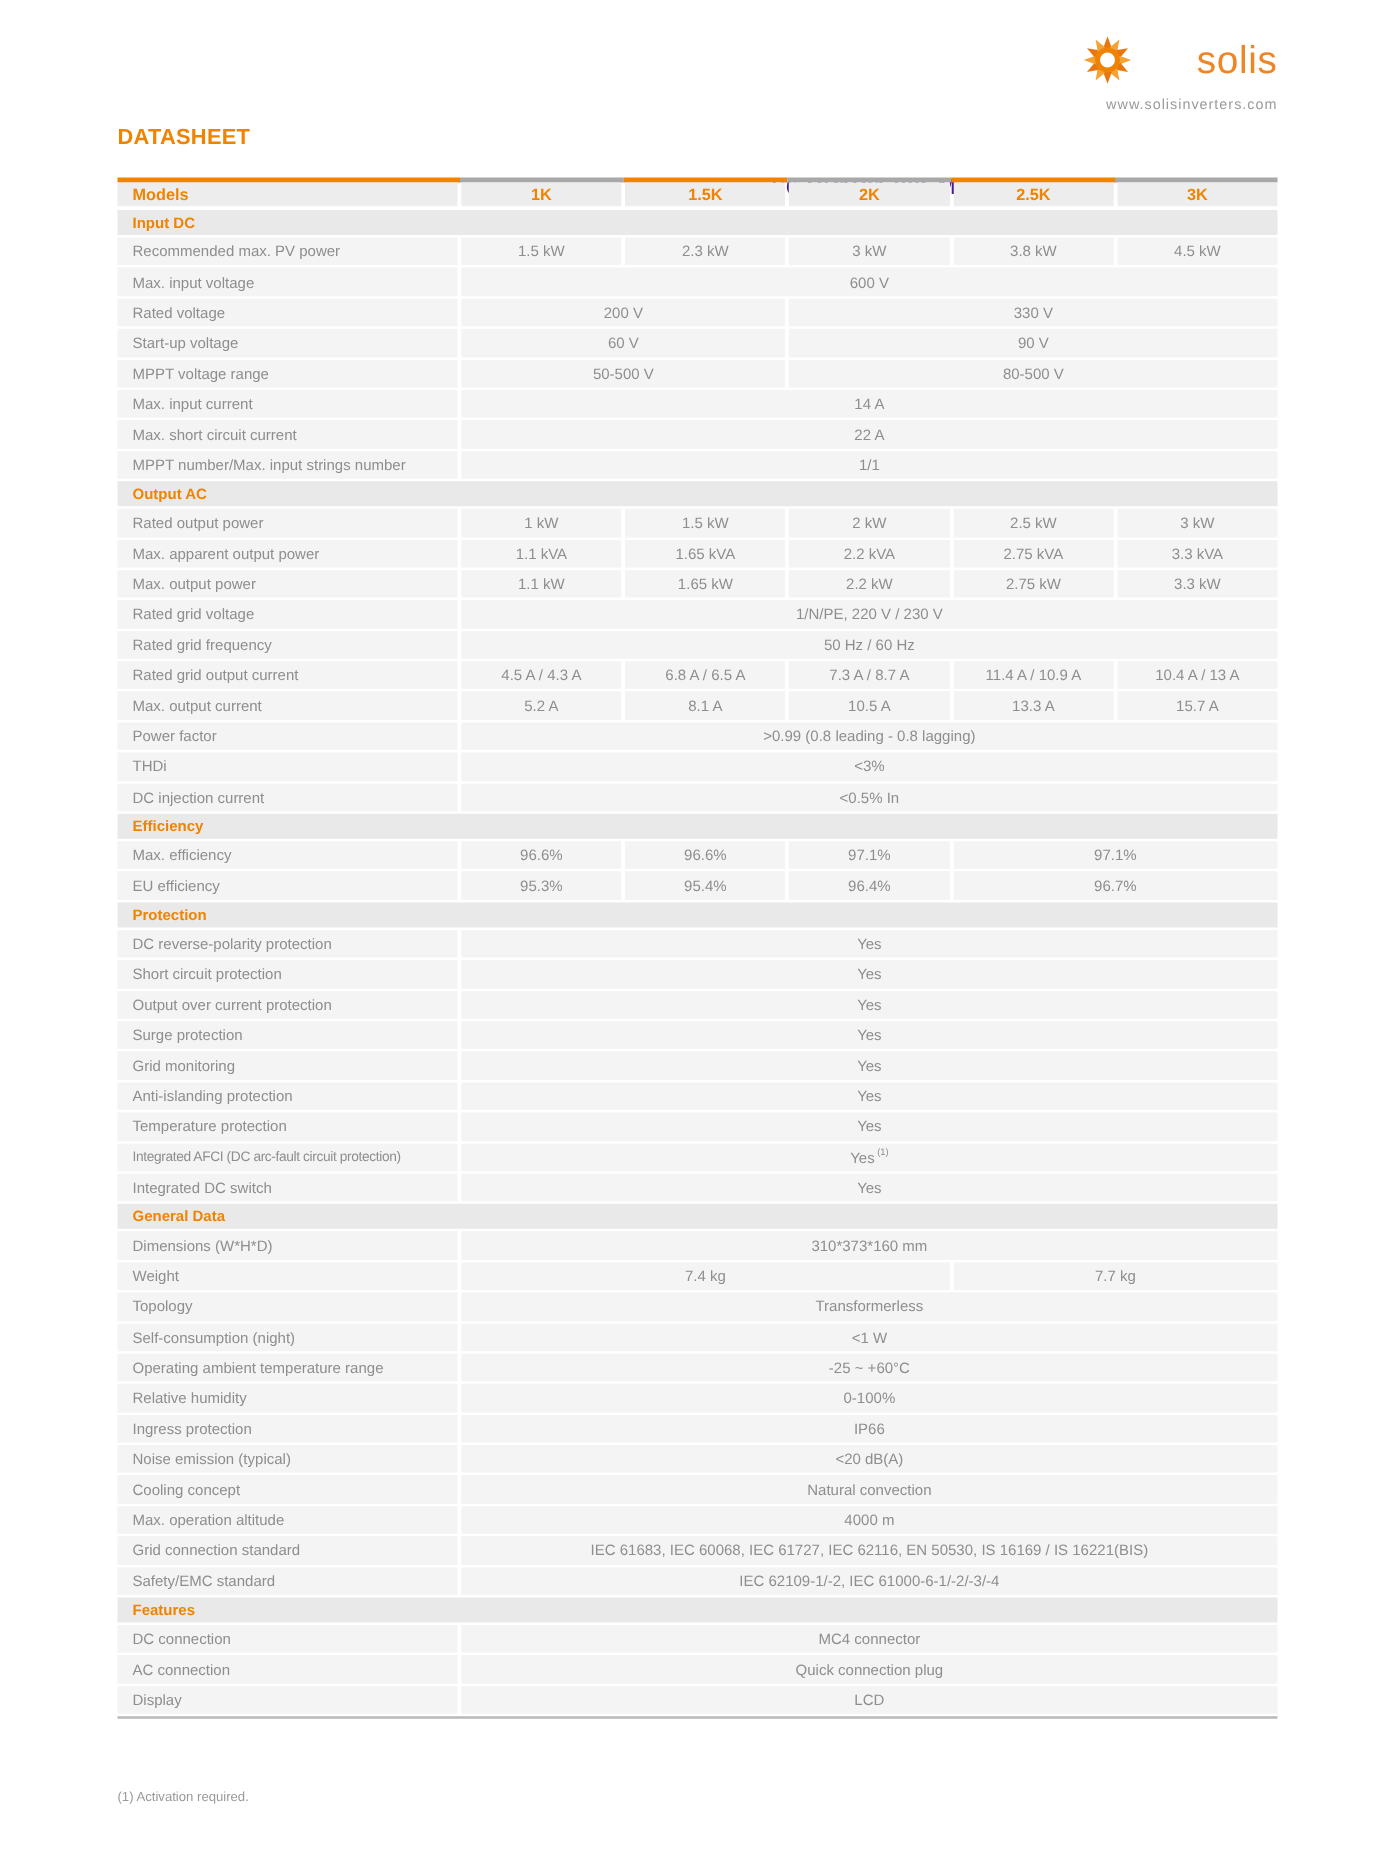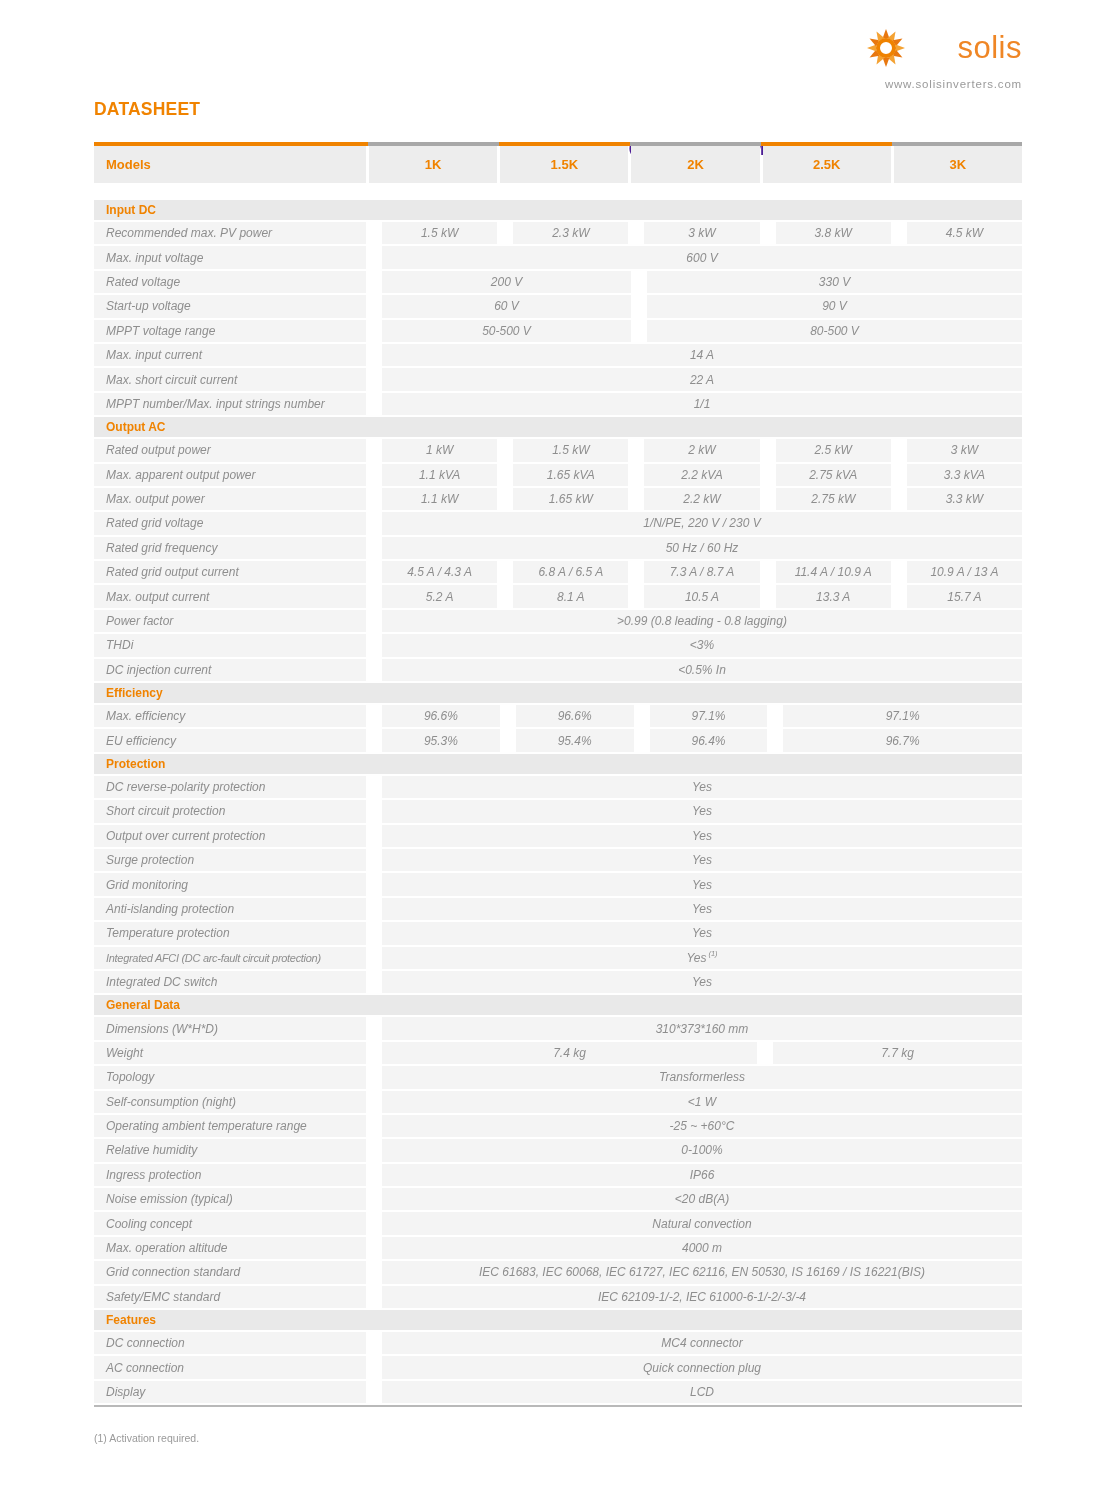--- a/index.html
+++ b/index.html
@@ -18,32 +18,32 @@
 
   
   .spec-table { position:absolute; top:142px; left:94px; width:928px; }
   .topbar { display:flex; height:4px; }
   .topbar .seg { height:4px; }
   .topbar .seg:nth-child(1){ width:274px; } .topbar .seg:nth-child(2){ width:131px; }
   .topbar .seg:nth-child(3){ width:131px; } .topbar .seg:nth-child(4){ width:131px; }
   .topbar .seg:nth-child(5){ width:131px; } .topbar .seg:nth-child(6){ width:130px; }
   .seg.o { background:#f08300; } .seg.g { background:#a8a8a8; }
 
-  .hrow { display:flex; gap:3px; height:37px; margin-bottom:17px; }
+  .hrow { display:flex; gap:3px; height:19px; margin-bottom:3px; }
   .hcell {
     background:#ededed; color:#f08300; font-weight:bold; font-size:13px;
     display:flex; align-items:center; justify-content:center; flex:1 1 0;
   }
   .hcell.models { flex:0 0 272px; justify-content:flex-start; padding-left:12px; }
 
   .section-header {
     height:20px; margin-bottom:2px; background:#e9e9e9; color:#f08300;
     font-weight:bold; font-size:12px; display:flex; align-items:center; padding-left:12px;
   }
-  .row { display:flex; gap:16px; height:22.4px; margin-bottom:2px;font-style:italic; }
+  .row { display:flex; gap:3px; height:22.4px; margin-bottom:2px; }
   .cell { background:#f4f4f4; color:#8e8e8e; font-size:12px; display:flex; align-items:center; }
   .cell.label { flex:0 0 272px; padding-left:12px; white-space:nowrap; overflow:hidden; }
   .cell.label.condensed { font-size:11px; letter-spacing:-.3px; }
   .cell.val { justify-content:center; flex-grow:var(--k); flex-basis:calc((var(--k) - 1) * 3px); white-space:nowrap; }
   .cell.val sup { font-size:7.5px; line-height:1; margin-left:2px; transform:translateY(-4px); }
   .bottom-line { height:2px; background:#b9b9b9; }
 
   .footnote { position:absolute; top:1432px; left:94px; font-size:10.5px; color:#9a9a9a; }
 </style>
 </head>
@@ -166,21 +166,21 @@
         <div class="row">
           <div class="cell label">Rated grid frequency</div>
           <div class="cell val" style="--k: 5;">50 Hz / 60 Hz</div>
         </div>
         <div class="row">
           <div class="cell label">Rated grid output current</div>
           <div class="cell val" style="--k: 1;">4.5 A / 4.3 A</div>
           <div class="cell val" style="--k: 1;">6.8 A / 6.5 A</div>
           <div class="cell val" style="--k: 1;">7.3 A / 8.7 A</div>
           <div class="cell val" style="--k: 1;">11.4 A / 10.9 A</div>
-          <div class="cell val" style="--k: 1;">10.9 A / 13 A</div>
+          <div class="cell val" style="--k: 1;">10.4 A / 13 A</div>
         </div>
         <div class="row">
           <div class="cell label">Max. output current</div>
           <div class="cell val" style="--k: 1;">5.2 A</div>
           <div class="cell val" style="--k: 1;">8.1 A</div>
           <div class="cell val" style="--k: 1;">10.5 A</div>
           <div class="cell val" style="--k: 1;">13.3 A</div>
           <div class="cell val" style="--k: 1;">15.7 A</div>
         </div>
         <div class="row">

